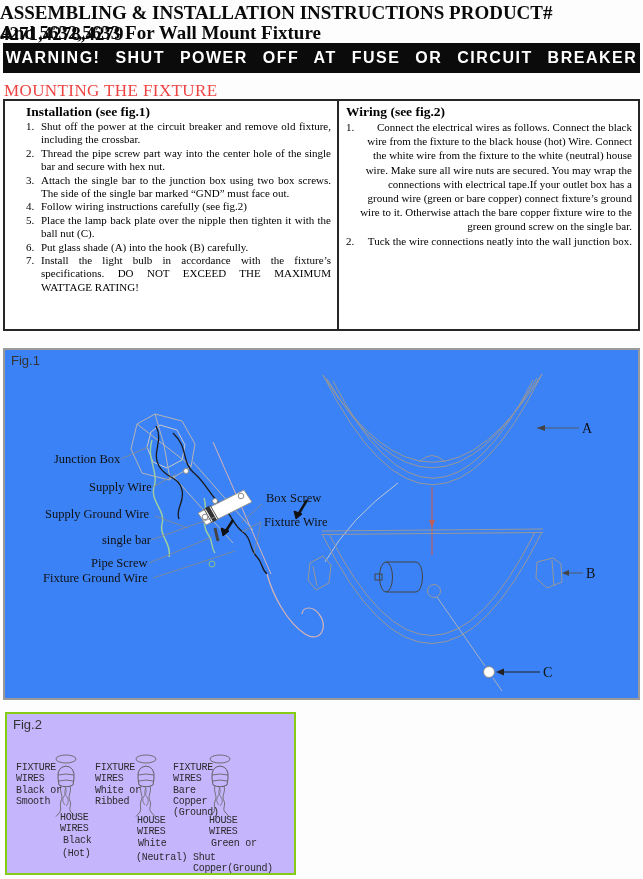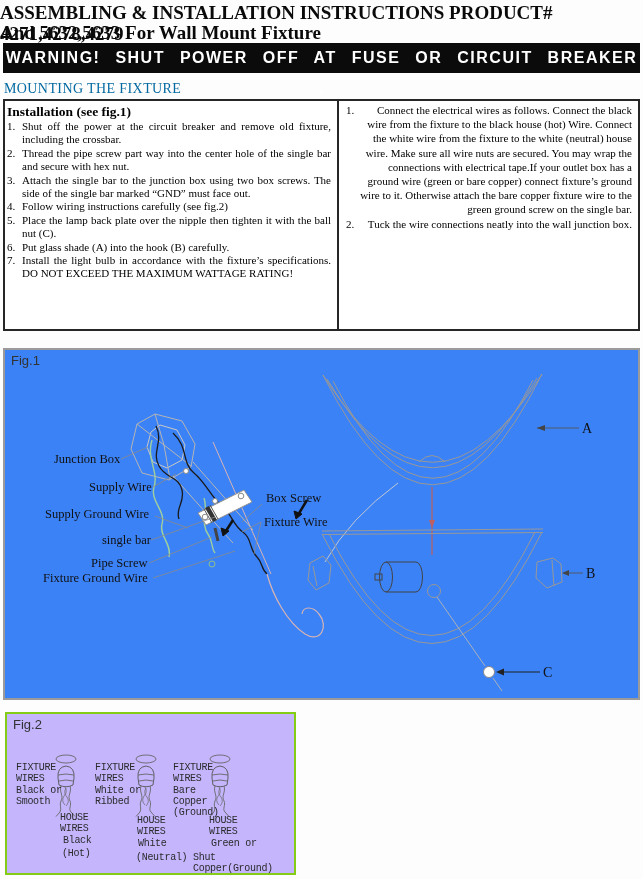--- a/index.html
+++ b/index.html
@@ -4,23 +4,23 @@
 <style>
   html,body{margin:0;padding:0}
   body{width:643px;height:879px;position:relative;background:#fdfdfd;
        font-family:"Liberation Serif",serif;color:#000;overflow:hidden}
   .abs{position:absolute}
   .title-line{left:0;right:0;font-weight:bold;font-size:19px;line-height:21px;color:#0a0a0a}
   .t1{top:2px}.t2{top:22px}
   .warn-bar{top:43px;left:3px;width:637px;height:30px;background:#0b0b0b;color:#fff;
             font-family:"Liberation Sans",sans-serif;font-weight:bold;font-size:16px;
             letter-spacing:1.5px;word-spacing:9px;text-align:center;line-height:30px}
-  .sec-head{top:81px;left:4px;font-size:14px;letter-spacing:.4px;color:#0369a1}
+  .sec-head{top:81px;left:4px;font-size:17px;letter-spacing:.4px;color:#ef4444}
   .instr-box{top:99px;left:3px;width:633px;height:228px;border:2px solid #262626;display:flex;background:#fff}
-  .col-left{width:334px;border-right:2px solid #262626;padding:2px 6px 0 2px;box-sizing:border-box}
+  .col-left{width:334px;border-right:2px solid #262626;padding:2px 6px 0 21px;box-sizing:border-box}
   .col-right{flex:1;padding:2px 6px 0 7px}
   .col-head{font-weight:bold;font-size:13.5px;line-height:17px}
   .step{display:flex;font-size:11px;line-height:13.4px}
   .col-right .step{line-height:14.2px}
   .snum{flex:none;width:15px}
   .col-right .snum{width:13px}
   .stext{flex:1;text-align:justify}
   .col-right .stext{text-align:right}
   .stext b{font-weight:normal}
   .fig-box1{top:348px;left:3px;width:633px;height:348px;border:2px solid #9a9a9a;background:#3b82f6}
@@ -71,20 +71,21 @@
     <div class="step">
       <span class="snum">6.</span>
       <span class="stext"><span>Put glass shade (A) into the hook (B) carefully.</span><b></b></span>
     </div>
     <div class="step">
       <span class="snum">7.</span>
       <span class="stext"><span>Install the light bulb in accordance with the fixture’s specifications. </span><b>DO NOT EXCEED THE MAXIMUM WATTAGE RATING!</b></span>
     </div>
   </div>
   <div class="col-right">
+    <div class="col-head">Wiring (see fig.2)</div>
     <div class="step">
       <span class="snum">1.</span>
       <span class="stext"><span>Connect the electrical wires as follows. Connect the black wire from the fixture to the black house (hot) Wire. Connect the white wire from the fixture to the white (neutral) house wire. Make sure all wire nuts are secured. You may wrap the connections with electrical tape.If your outlet box has a ground wire (green or bare copper) connect fixture’s ground wire to it. Otherwise attach the bare copper fixture wire to the green ground screw on the single bar.</span></span>
     </div>
     <div class="step">
       <span class="snum">2.</span>
       <span class="stext"><span>Tuck the wire connections neatly into the wall junction box.</span></span>
     </div>
   </div>
 </div>

